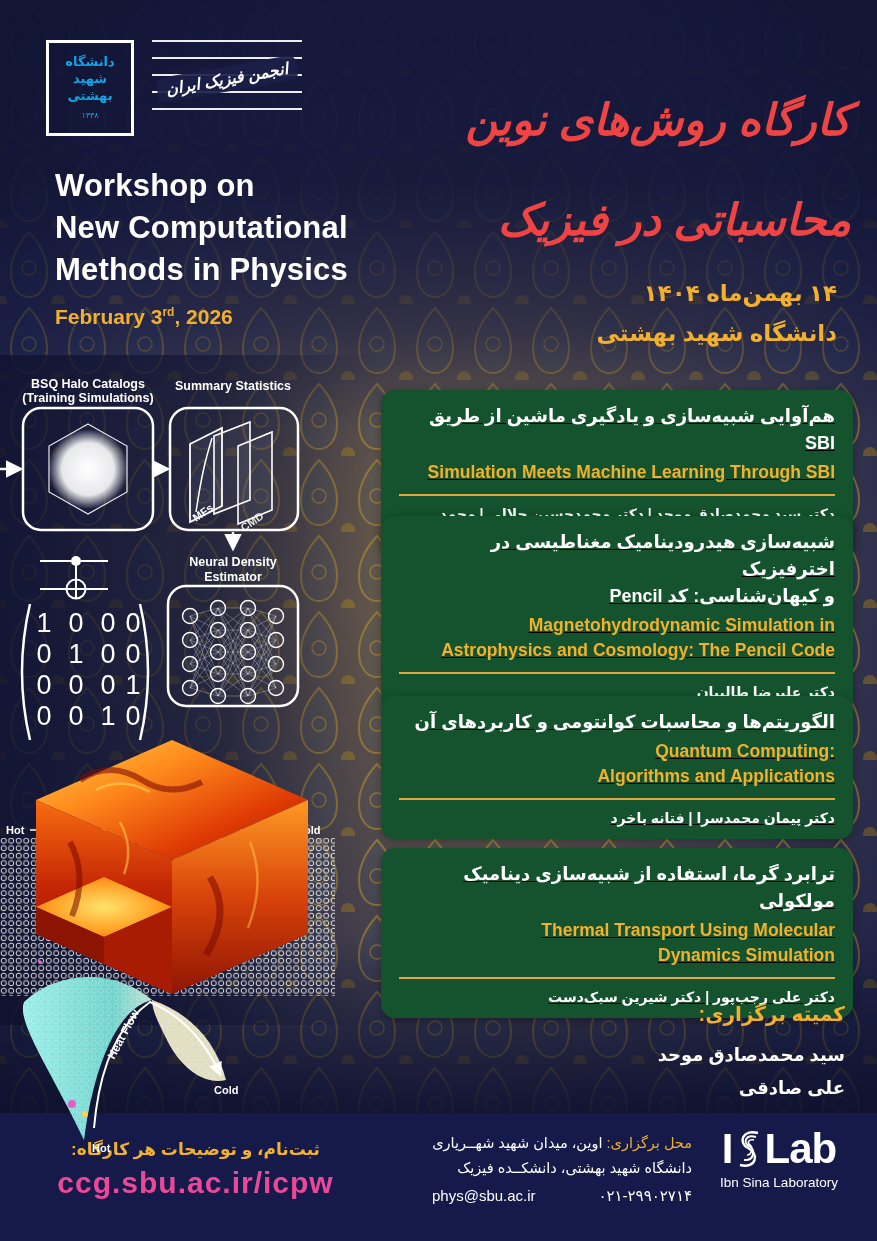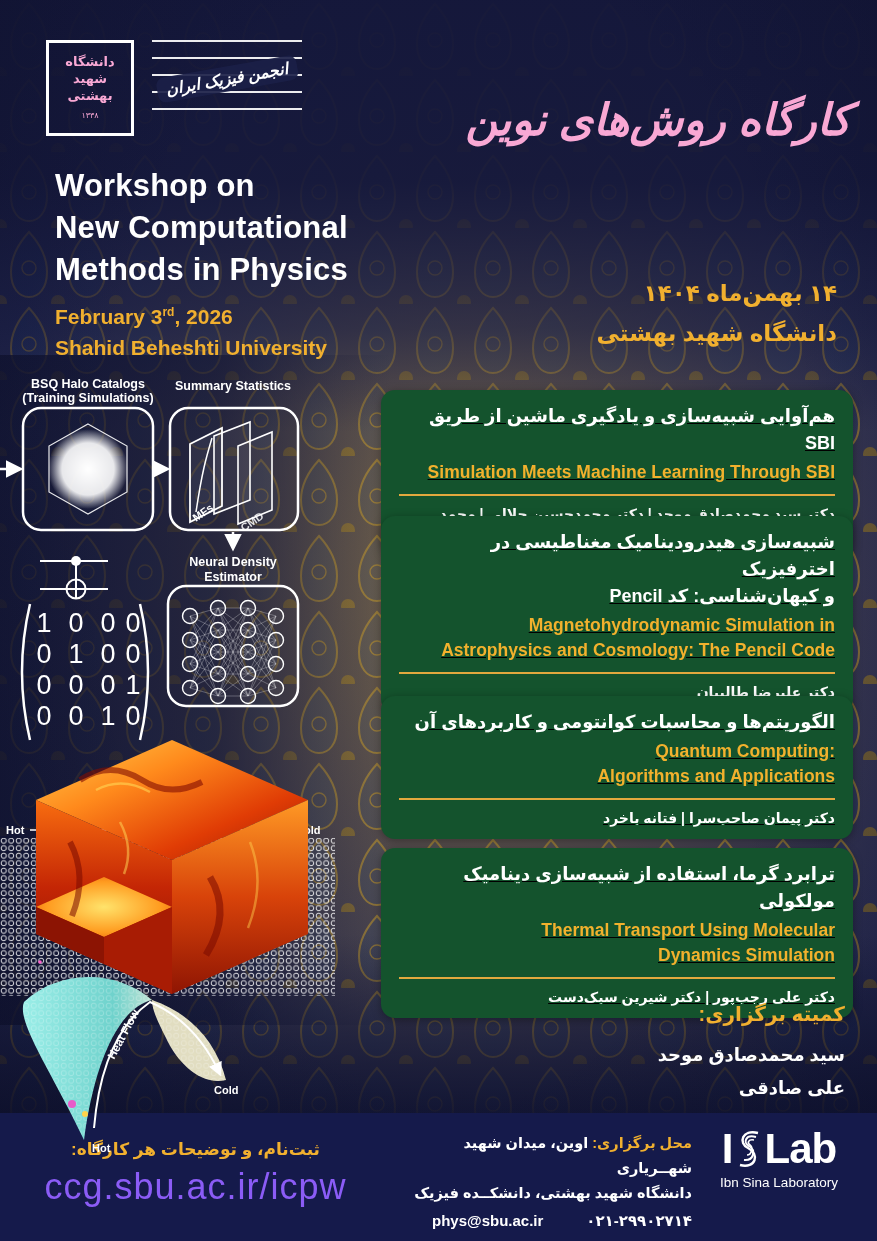--- a/index.html
+++ b/index.html
@@ -12,33 +12,33 @@
   .shade-top{position:absolute;left:0;top:0;width:100%;height:432px;z-index:1;
     background:linear-gradient(180deg,rgba(20,23,58,.97) 0%,rgba(20,23,58,.93) 42%,rgba(22,26,64,.55) 76%,rgba(22,26,64,0) 100%);}
   .shade-left{position:absolute;left:0;top:355px;width:392px;height:670px;z-index:1;
     background:linear-gradient(90deg,rgba(17,20,50,.85) 0%,rgba(17,20,50,.62) 55%,rgba(17,20,50,.15) 86%,rgba(17,20,50,0) 100%);}
   .shade-bottom{position:absolute;left:0;top:935px;width:100%;height:180px;z-index:1;
     background:linear-gradient(180deg,rgba(15,18,48,0) 0%,rgba(15,18,48,.55) 55%,rgba(15,18,48,.92) 100%);}
   .vignette{position:absolute;inset:0;z-index:1;
     background:radial-gradient(ellipse at 52% 42%,rgba(0,0,0,0) 55%,rgba(9,11,32,.38) 100%);}
   
   .sbu-logo{left:46px;top:40px;width:82px;height:90px;border:3px solid #fff;z-index:3;
-    display:flex;flex-direction:column;align-items:center;justify-content:center;color:#f9a8d4;
+    display:flex;flex-direction:column;align-items:center;justify-content:center;color:#0ea5e9;
     font-weight:bold;font-size:13px;line-height:17px;text-align:center;}
   .sbu-year{font-size:8px;letter-spacing:2px;margin-top:3px;font-weight:normal;}
   .psi-logo{left:152px;top:32px;width:150px;height:94px;z-index:3;}
   .psi-line{position:absolute;left:0;width:100%;height:2px;background:rgba(255,255,255,.92);}
   .psi-text{position:absolute;left:50%;top:50%;transform:translate(-50%,-50%) rotate(-10deg);
     color:#fff;font-style:italic;font-weight:bold;font-size:16px;white-space:nowrap;
     background:rgba(27,31,72,.92);padding:3px 9px;border-radius:8px;}
   
   .title-en{left:55px;top:165px;z-index:3;color:#fff;font-size:31px;line-height:42px;font-weight:600;letter-spacing:.2px;}
   .date-en{left:55px;top:297px;z-index:3;font-size:21px;line-height:31px;font-weight:600;color:#f1b02f;}
   .date-en sup{font-size:12px;}
-  .title-fa{right:26px;top:70px;z-index:3;color:#f9a8d4;direction:rtl;
+  .title-fa{right:26px;top:70px;z-index:3;color:#ef4444;direction:rtl;
     font-size:44px;line-height:100px;font-weight:bold;font-style:italic;}
   .date-fa{right:40px;top:273px;z-index:3;color:#f1b02f;text-align:right;direction:rtl;
     font-size:23px;line-height:40px;font-weight:bold;}
   
   .card{position:absolute;left:381px;width:472px;background:#14532d;border-radius:14px;z-index:4;
     padding:13px 18px 11px;box-sizing:border-box;direction:rtl;text-align:right;
     box-shadow:0 2px 10px rgba(0,0,0,.35);text-decoration:underline;}
   .card .fa{color:#fff;font-weight:bold;font-size:18px;line-height:27px;white-space:pre-line;}
   .card .en{color:#f2b12d;font-weight:bold;font-size:17.5px;line-height:25px;margin-top:3px;
     direction:ltr;text-align:right;white-space:pre-line;}
@@ -46,23 +46,23 @@
   .card .speakers{color:#fff;font-weight:bold;font-size:14px;line-height:20px;}
   
   .committee{right:32px;top:1002px;width:440px;z-index:4;direction:rtl;text-align:right;}
   .committee-title{color:#f1b02f;font-weight:bold;font-size:20px;margin-bottom:13px;}
   .committee-cols{display:flex;gap:105px;}
   .committee-col{font-size:18px;font-weight:bold;color:#fff;line-height:33px;white-space:nowrap;}
   
   .footer{left:0;top:1113px;width:877px;height:128px;background:#151a4b;z-index:5;}
   .register{position:absolute;left:28px;top:26px;width:335px;text-align:center;}
   .register-label{font-size:17px;font-weight:bold;color:#f1b02f;direction:rtl;}
-  .register-url{font-size:36px;font-weight:normal;color:#8b5cf6;letter-spacing:1px;margin-top:6px;}
+  .register-url{font-size:30px;font-weight:bold;color:#ec4899;letter-spacing:1px;margin-top:6px;}
   .venue{position:absolute;left:392px;top:18px;width:300px;direction:rtl;text-align:right;
-    color:#fff;font-size:14.5px;line-height:25px;font-weight:bold;}
+    color:#fff;font-size:14.5px;line-height:25px;font-weight:normal;}
   .venue-contact{display:flex;direction:ltr;justify-content:space-between;font-size:15px;margin-top:2px;margin-left:40px;}
   .islab{position:absolute;right:14px;top:12px;width:168px;text-align:center;color:#fff;}
   .islab-row{display:flex;align-items:center;justify-content:center;gap:1px;}
   .islab-txt{font-size:42px;font-weight:bold;letter-spacing:-1px;}
   .islab-caption{font-size:13.5px;margin-top:2px;}
   .fig-svg{position:absolute;left:0;top:372px;z-index:6;pointer-events:none;}
   .fig-svg text{font-family:"Liberation Sans","DejaVu Sans",sans-serif;}
 </style>
 </head>
 <body>
@@ -107,25 +107,25 @@
     <span class="psi-text" dir="rtl">انجمن فیزیک ایران</span>
   </div>
 
   <div class="abs title-en">
     <div>Workshop on</div>
     <div>New Computational</div>
     <div>Methods in Physics</div>
   </div>
   <div class="abs date-en">
     <div><span>February 3</span><sup>rd</sup><span>, 2026</span></div>
-    <div>Shahid Beheshti University</div>
   </div>
 
   <div class="abs title-fa">
     <div>کارگاه روش‌های نوین</div>
+    <div>محاسباتی در فیزیک</div>
   </div>
   <div class="abs date-fa">
     <div>۱۴ بهمن‌ماه ۱۴۰۴</div>
     <div>دانشگاه شهید بهشتی</div>
   </div>
 
   <div class="card" style="top:390px;min-height:110px">
     <div class="fa">هم‌آوایی شبیه‌سازی و یادگیری ماشین از طریق SBI</div>
     <div class="en">Simulation Meets Machine Learning Through SBI</div>
     <hr class="divider">
@@ -137,21 +137,21 @@
     <div class="en">Magnetohydrodynamic Simulation in
 Astrophysics and Cosmology: The Pencil Code</div>
     <hr class="divider">
     <div class="speakers">دکتر علیرضا طالبیان</div>
   </div>
   <div class="card" style="top:696px;min-height:135px">
     <div class="fa">الگوریتم‌ها و محاسبات کوانتومی و کاربردهای آن</div>
     <div class="en">Quantum Computing:
 Algorithms and Applications</div>
     <hr class="divider">
-    <div class="speakers">دکتر پیمان صاحب‌سرا | فتانه باخرد</div>
+    <div class="speakers">دکتر پیمان محمد‌سرا | فتانه باخرد</div>
   </div>
   <div class="card" style="top:848px;min-height:136px">
     <div class="fa">ترابرد گرما، استفاده از شبیه‌سازی دینامیک مولکولی</div>
     <div class="en">Thermal Transport Using Molecular
 Dynamics Simulation</div>
     <hr class="divider">
     <div class="speakers">دکتر علی رجب‌پور | دکتر شیرین سبک‌دست</div>
   </div>
 
   <div class="abs committee">

